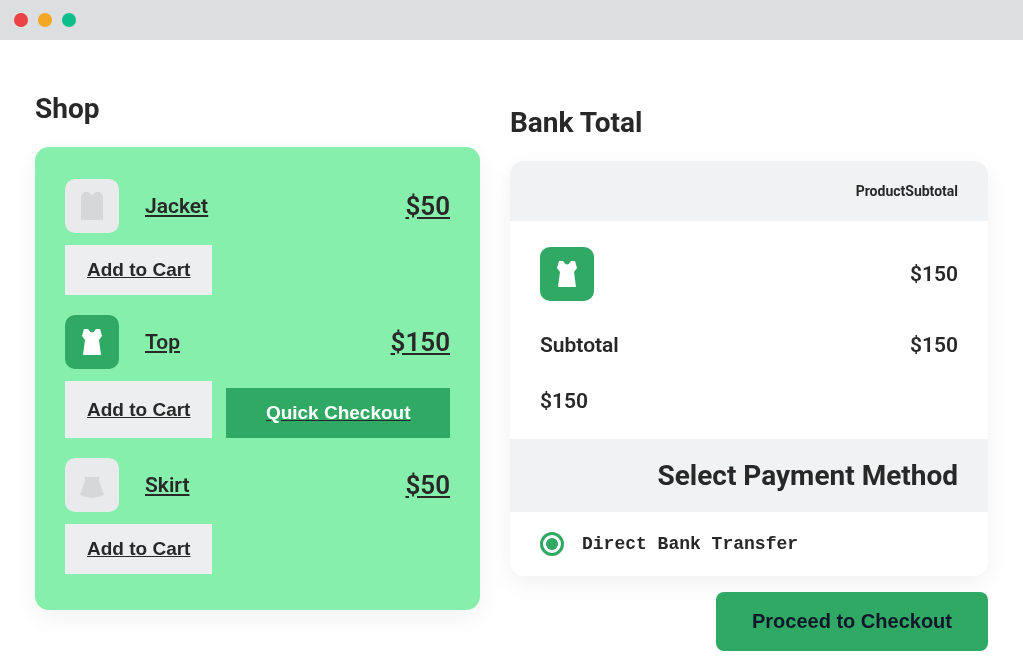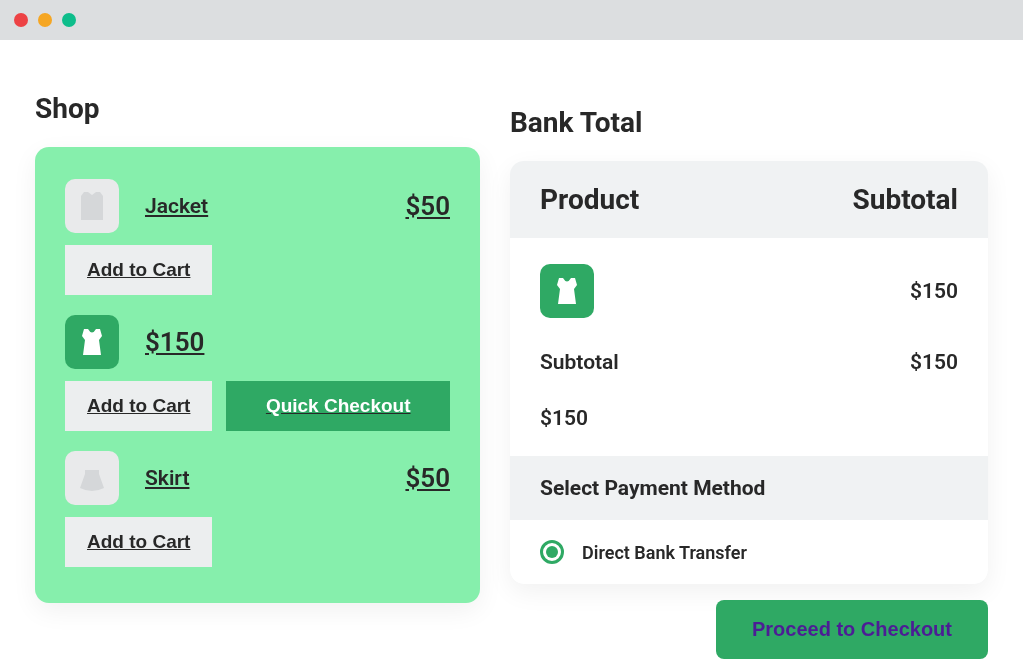--- a/index.html
+++ b/index.html
@@ -88,34 +88,35 @@
       cursor: pointer;
     }
     .btn-light {
       background: #eceeef;
       color: #282828;
     }
     .btn-green {
       background: #2fa964;
       color: #fff;
     }
-    .quick-checkout { flex: 1; }
+    .quick-checkout { flex: 1; margin-top: 7px; }
     .cart-card {
       background: #f0f2f3;
       border-radius: 14px;
       box-shadow: 0 8px 26px rgba(0,0,0,0.06);
       overflow: hidden;
     }
     .cart-header {
       display: flex;
       padding: 22px 30px;
     }
     .cart-header-product, .cart-header-subtotal {
-      font-size: 28px;
-      font-weight: 700;
+      font-size: 14px;
+      font-weight: 700;
+      text-align: right;
     }
     .cart-header-product { flex: 1; }
     .cart-body { background: #fff; padding: 10px 30px; }
     .cart-row {
       display: flex;
       align-items: center;
       padding: 16px 0;
     }
     .cart-row-icon {
       width: 54px;
@@ -131,23 +132,24 @@
       font-weight: 600;
       flex: 1;
     }
     .cart-row-space { flex: 1; }
     .cart-row-val {
       font-size: 21px;
       font-weight: 600;
     }
     .payment-header {
       padding: 20px 30px;
-      font-size: 21px;
+      font-size: 28px;
       font-weight: 700;
       background: #f0f2f3;
+      text-align: right;
     }
     .payment-option {
       background: #fff;
       padding: 20px 30px;
       display: flex;
       align-items: center;
       gap: 18px;
     }
     .radio-outer {
       width: 24px;
@@ -160,29 +162,30 @@
     }
     .radio-inner {
       width: 12px;
       height: 12px;
       border-radius: 50%;
       background: #2fa964;
     }
     .payment-label {
       font-size: 18px;
       font-weight: 600;
+      font-family: Liberation Mono, monospace;
     }
     .checkout-row {
       display: flex;
       justify-content: flex-end;
       padding-top: 16px;
     }
     .proceed-btn {
       background: #2fa964;
-      color: #4c1d95;
+      color: #0f172a;
       border: none;
       border-radius: 8px;
       padding: 18px 36px;
       font-size: 20px;
       font-weight: 700;
       cursor: pointer;
     }
     svg.icon { width: 40px; height: 40px; }
   </style>
 </head>
@@ -213,20 +216,21 @@
       <div class="product-buttons">
         <button class="btn btn-light">Add to Cart</button>
       </div>
 
       <div class="product-row">
         <div class="product-icon-box active">
           <svg class="icon" viewBox="0 0 40 40" fill="#ffffff">
             <path d="M12 7 L16 7 Q20 14 24 7 L28 7 L30 14 L27 18 L29 33 L11 33 L13 18 L10 14 Z"></path>
           </svg>
         </div>
+        <div class="product-name">Top</div>
         <div class="product-price">$150</div>
       </div>
       <div class="product-buttons">
         <button class="btn btn-light">Add to Cart</button>
         <button class="btn btn-green quick-checkout">Quick Checkout</button>
       </div>
 
       <div class="product-row">
         <div class="product-icon-box">
           <svg class="icon" viewBox="0 0 40 40" fill="#d5d7d9">

